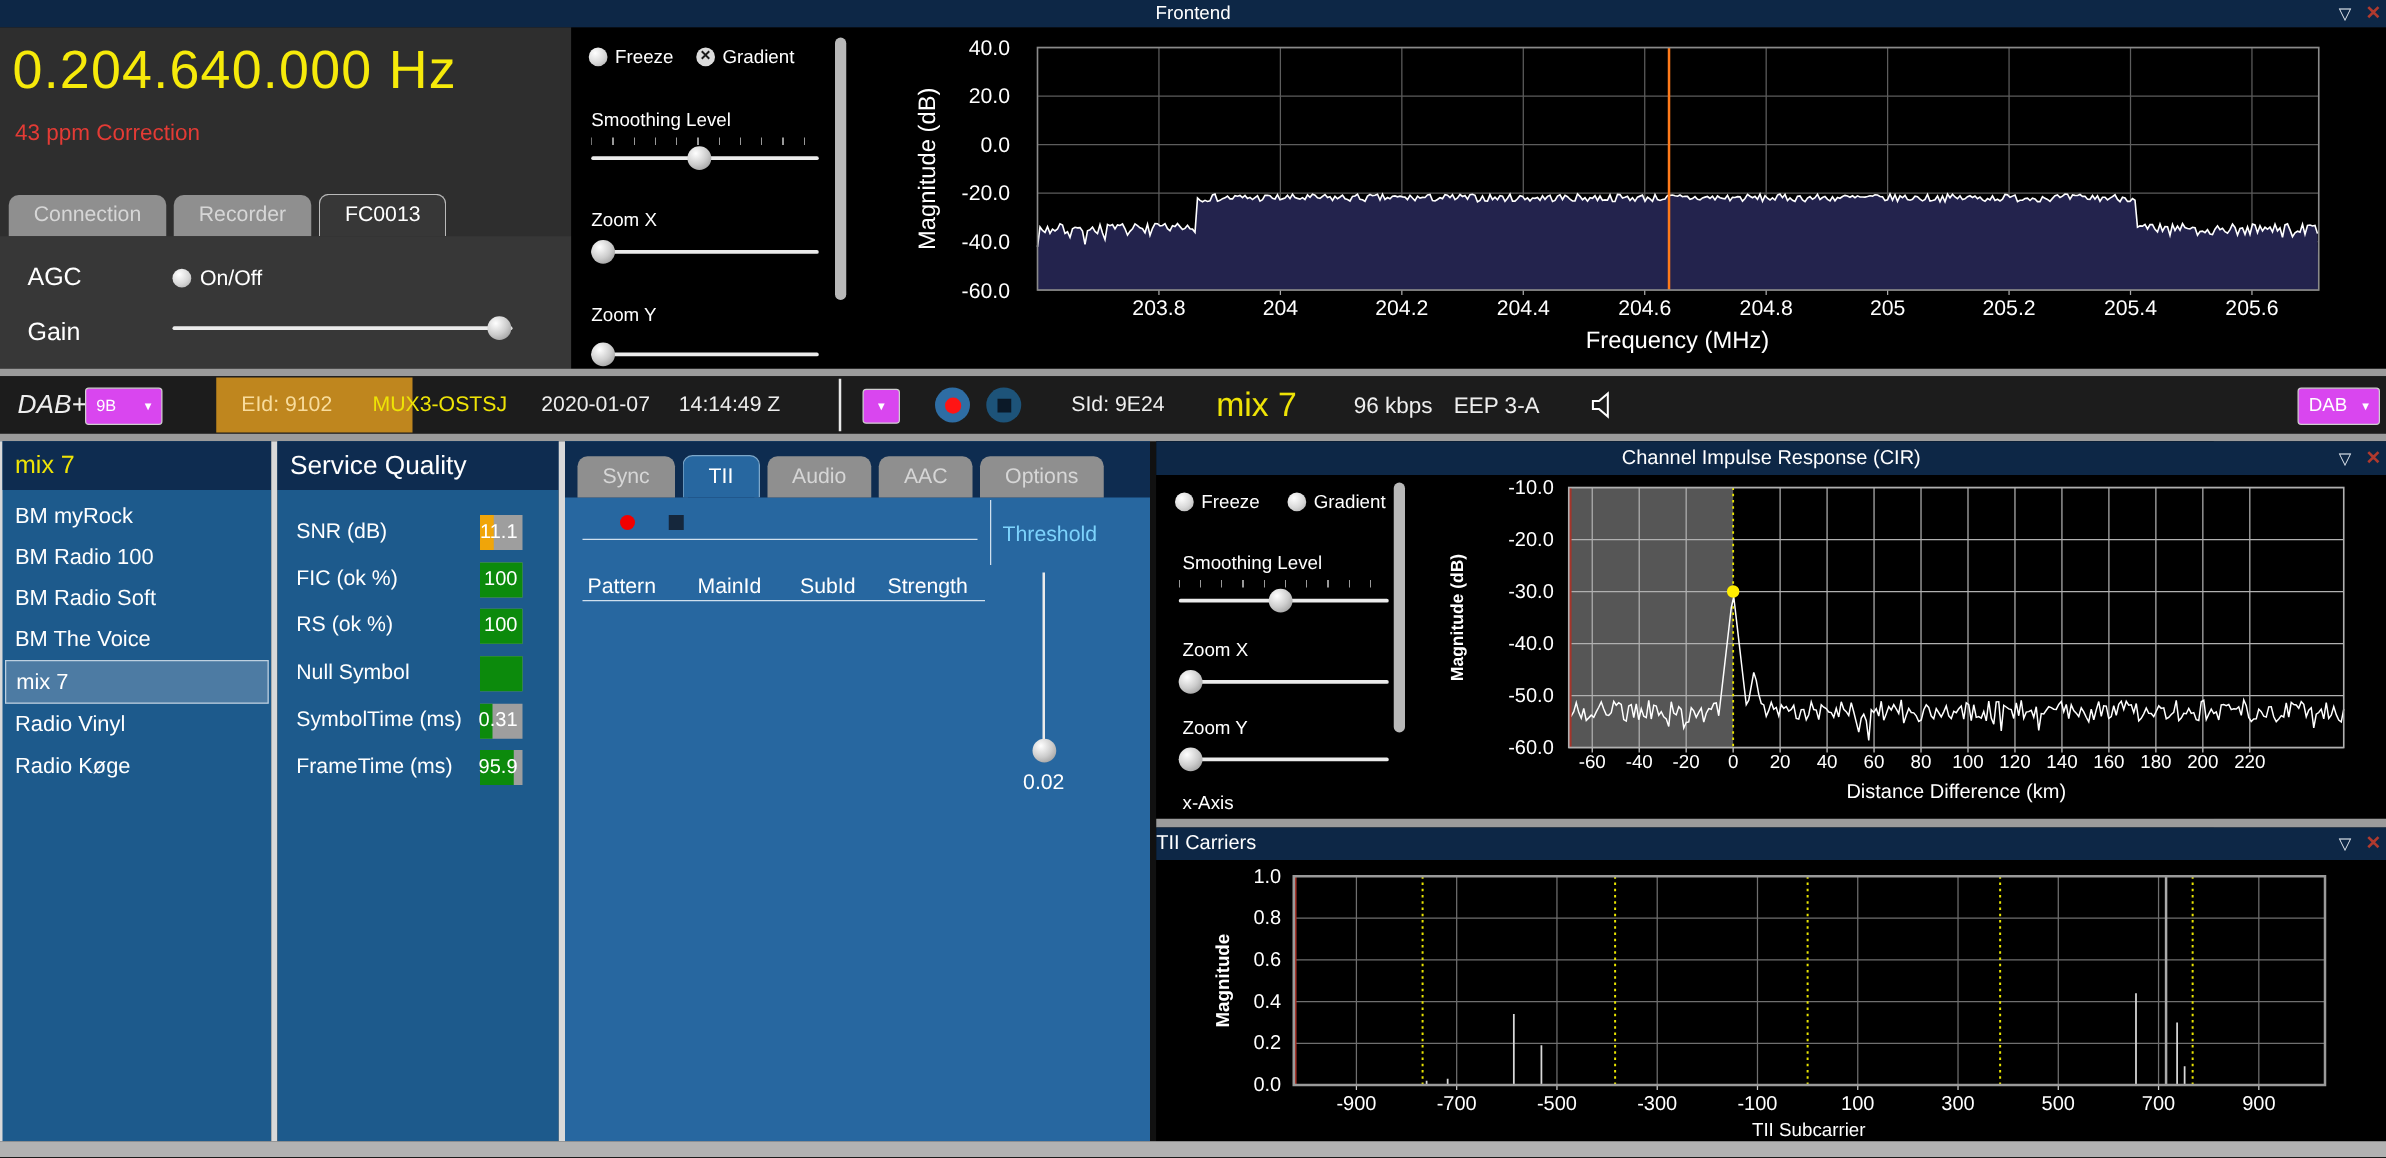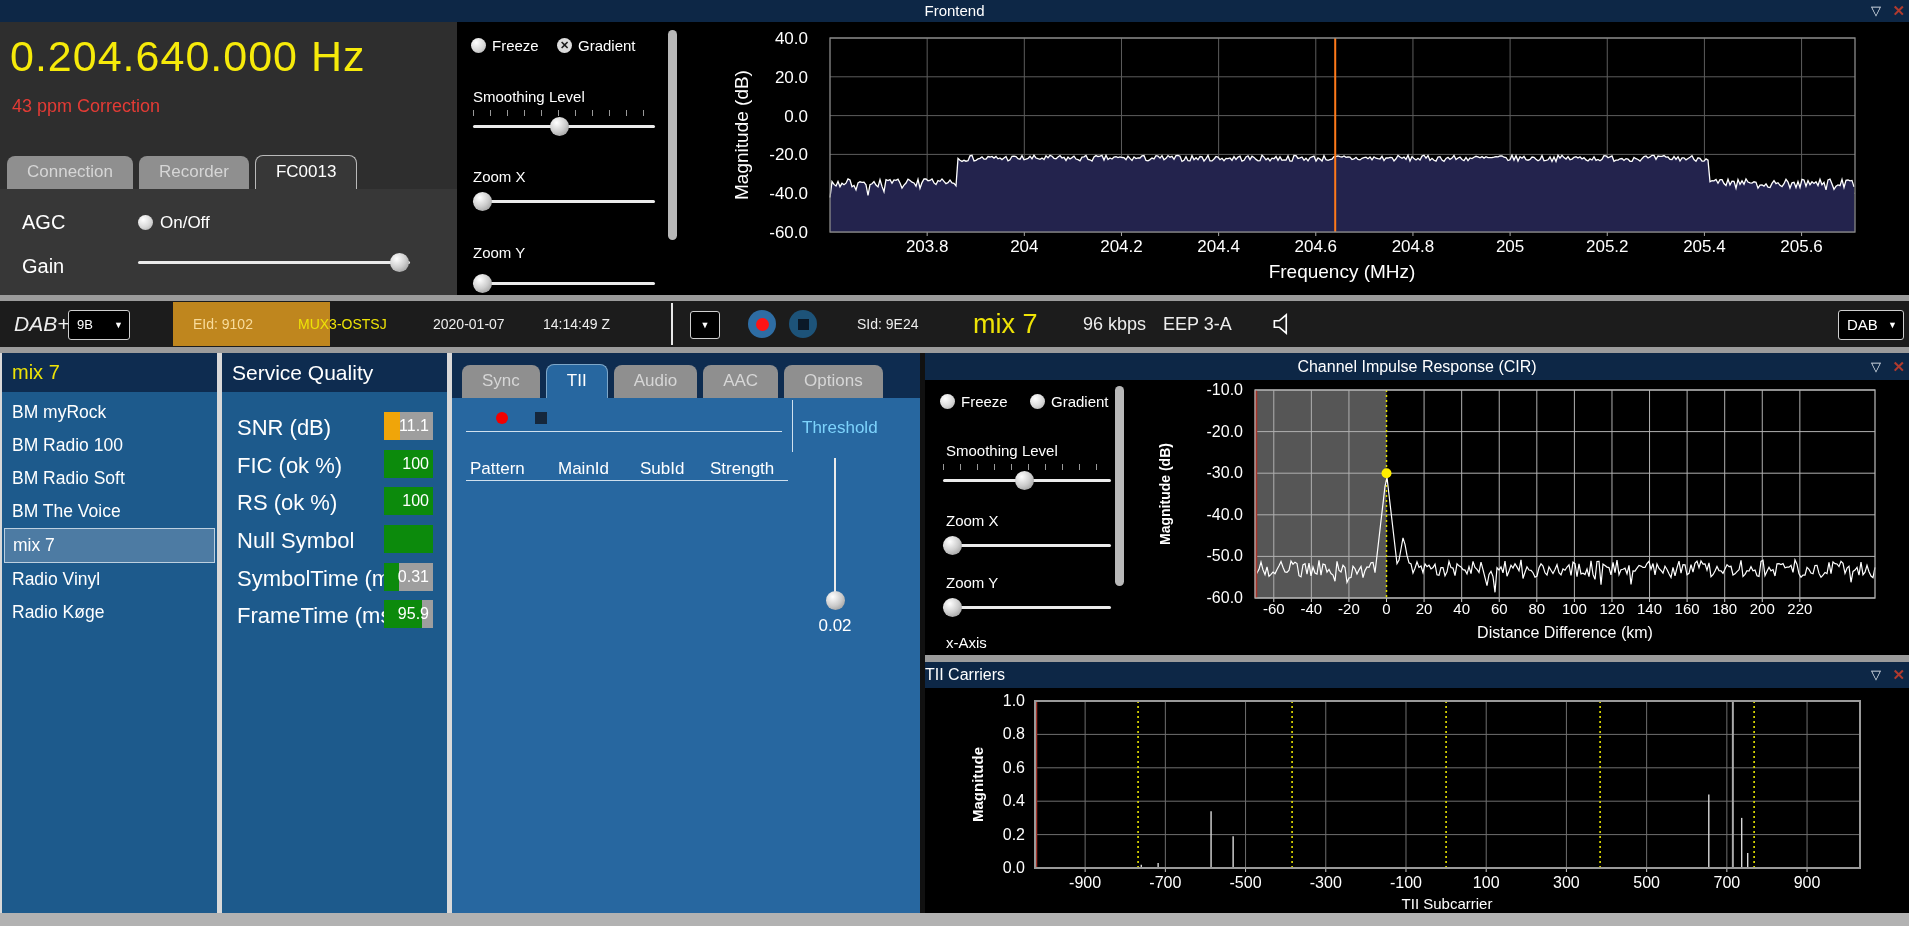--- a/index.html
+++ b/index.html
@@ -29,37 +29,37 @@
   .checkx{width:15px;height:15px;border-radius:50%;background:#dcdcdc;color:#1a1a1a;
         font-size:11px;font-weight:bold;text-align:center;line-height:15px;}
   .tickrow{background-image:repeating-linear-gradient(90deg,#999 0 1px,transparent 1px 17px);height:6px;}
   .vscroll{position:absolute;width:9px;background:#b8b8b8;border-radius:5px;}
   .ctrl-label{position:absolute;color:#fff;font-size:15px;white-space:nowrap;}
   
   .fe-right{position:absolute;left:457px;top:22px;width:1452px;height:273px;background:#000;color:#fff;}
   .strip{position:absolute;background:#9b9b9b;}
   
   .statusbar{position:absolute;left:0;top:301px;width:1909px;height:46px;background:#1c1c1c;color:#eee;}
-  .sb{position:absolute;top:0;line-height:46px;font-size:14px;white-space:nowrap;}
-  .dropdown{position:absolute;border:1px solid #cfcfcf;border-radius:3px;background:#000000;color:#fff;text-align:center;}
+  .sb{position:absolute;top:0;line-height:46px;font-size:17px;white-space:nowrap;}
+  .dropdown{position:absolute;border:1px solid #cfcfcf;border-radius:3px;background:#d946ef;color:#fff;text-align:center;}
   .dd-arrow{position:absolute;right:6px;top:50%;transform:translateY(-50%);font-size:9px;color:#fff;}
   
   .navyhead{background:#0e2c50;color:#fff;}
   .stations{position:absolute;left:0;top:353px;width:217px;height:560px;background:#1d5a8c;
             border-left:2px solid #d9d9d9;box-sizing:border-box;}
   .station{height:33px;line-height:33px;padding-left:10px;color:#fff;font-size:17.5px;}
   .station.selected{background:#4d7ba3;border:1px solid #bdd0e0;margin:0 2px;padding-left:8px;}
   .vdiv{position:absolute;top:353px;width:5px;height:560px;background:#d9d9d9;}
   .squality{position:absolute;left:222px;top:353px;width:225px;height:560px;background:#1d5a8c;}
   .details{position:absolute;left:452px;top:353px;width:468px;height:560px;background:#2767a0;}
   .details-tabbar{position:absolute;left:0;top:0;width:468px;height:45px;background:#0e2c50;}
   .details .tab.active{background:#2767a0;color:#fff;border:1px solid #7da7c9;border-bottom:none;}
   .rightcol{position:absolute;left:925px;top:353px;width:846px;height:560px;background:#000;}
-  .sq-row-label{position:absolute;left:15px;color:#fff;font-size:22px;white-space:nowrap;}
-  .sq-bar{position:absolute;left:162px;width:49px;height:28px;background:#9e9e9e;}
+  .sq-row-label{position:absolute;left:15px;color:#fff;font-size:17px;white-space:nowrap;}
+  .sq-bar{position:absolute;left:162px;width:34px;height:28px;background:#9e9e9e;}
   .sq-fill{position:absolute;left:0;top:0;bottom:0;}
   .sq-val{position:absolute;right:4px;top:0;line-height:28px;color:#fff;font-size:16px;}
   .colhead{position:absolute;color:#fff;font-size:17px;}
 </style>
 </head>
 <body>
 
 <div id="app">
 
   <div class="titlebar" style="top:0;">

